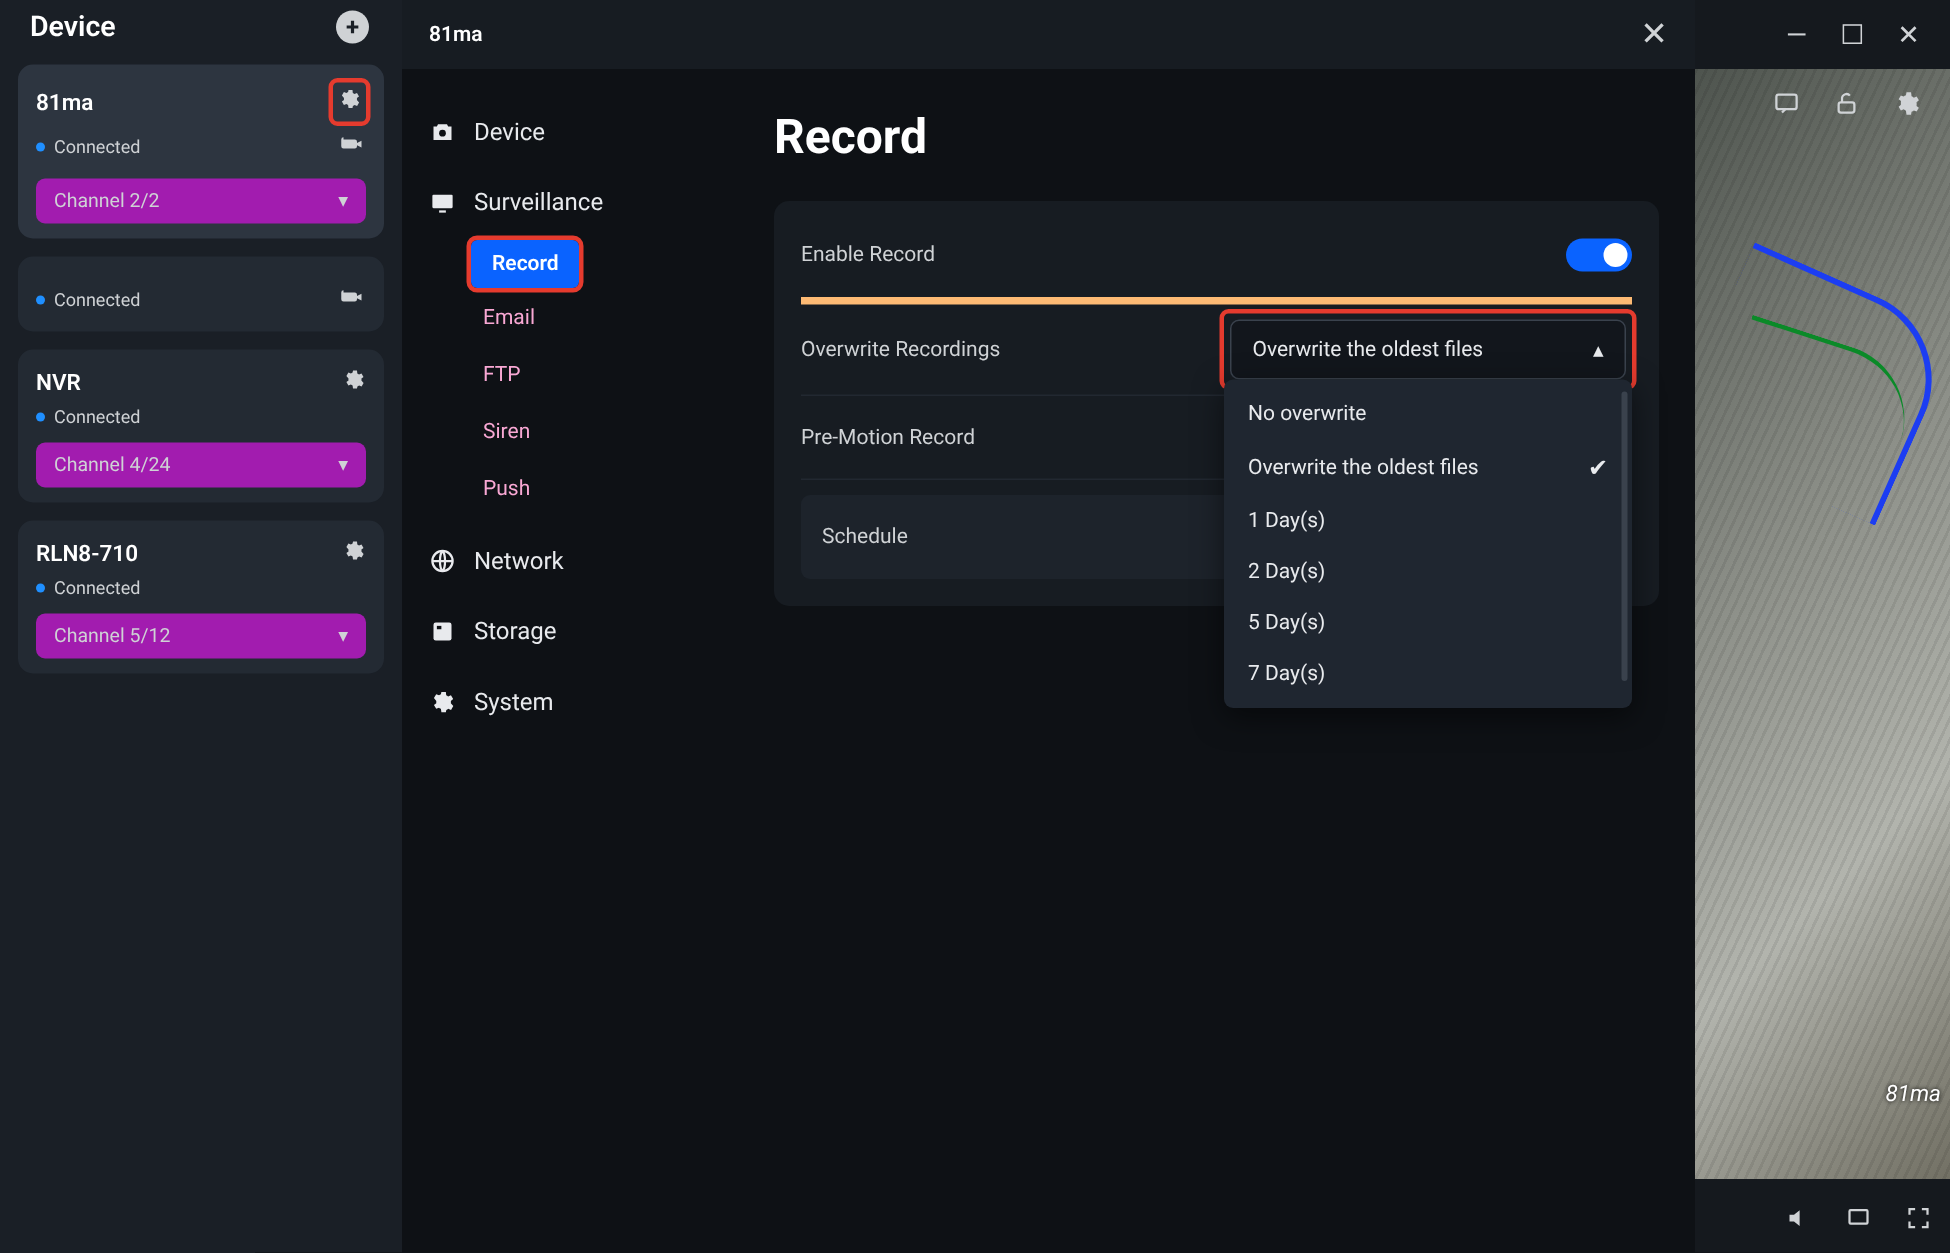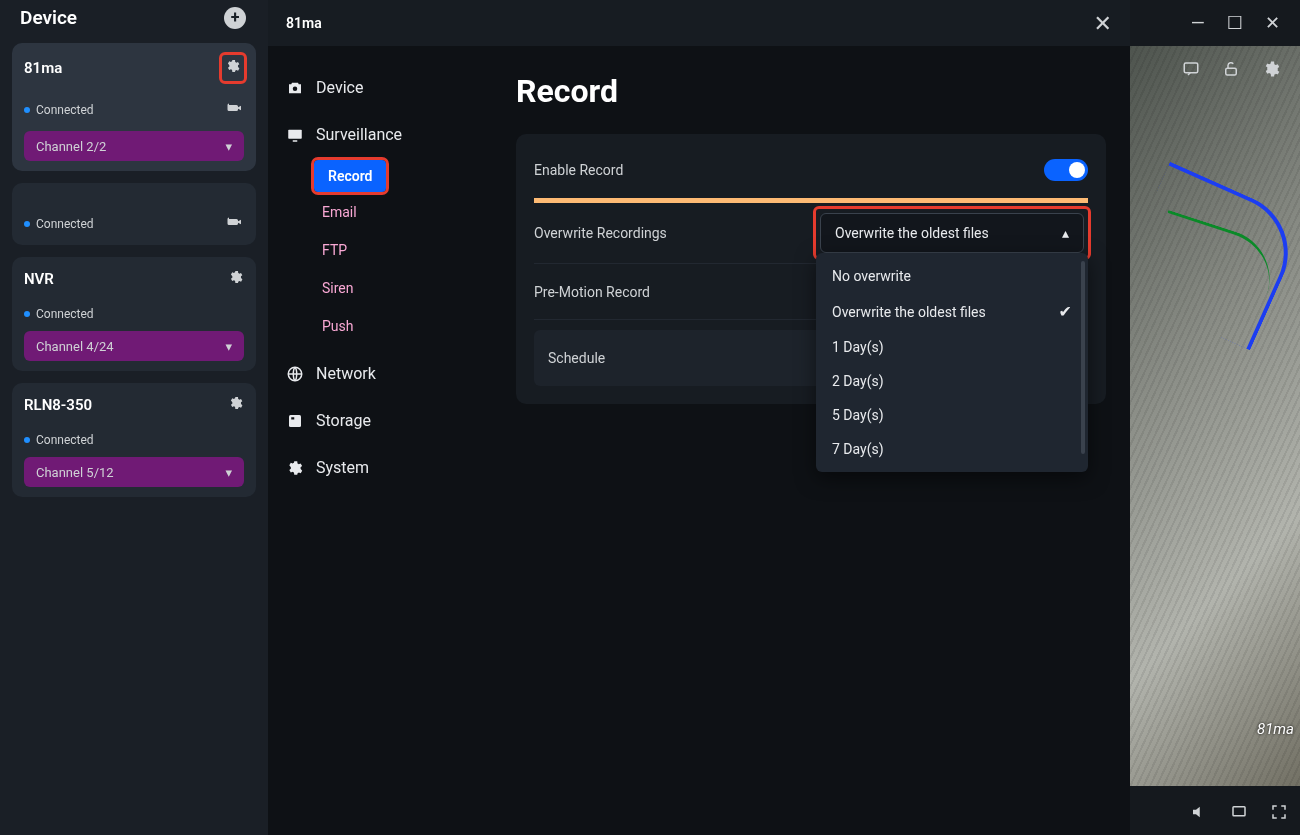--- a/index.html
+++ b/index.html
@@ -17,25 +17,25 @@
   .logo { font-size: 28px; font-weight: 700; color: #1f8fff; letter-spacing: -0.5px; }
   .device-header { display: flex; align-items: center; justify-content: space-between; padding: 6px 10px 14px 8px; }
   .device-header h2 { font-size: 19px; font-weight: 600; color: #fff; }
   .add-btn { width: 22px; height: 22px; border-radius: 50%; background: #cfd2d5; color: #1a1f26; display: flex; align-items: center; justify-content: center; font-size: 16px; font-weight: 700; cursor: pointer; }
 
   .device-card { background: #232a33; border-radius: 10px; padding: 12px 12px 10px; margin-bottom: 12px; }
   .device-card.active { background: #2d3540; }
   .dc-row1 { display: flex; justify-content: space-between; align-items: center; }
   .dc-name { font-size: 15px; font-weight: 600; color: #fff; }
   .dc-gear { color: #cfd2d5; cursor: pointer; }
-  .dc-row2 { display: flex; justify-content: space-between; align-items: center; margin-top: 18px; }
+  .dc-row2 { display: flex; justify-content: space-between; align-items: center; margin-top: 6px; }
   .dc-status { font-size: 12px; color: #cfd2d5; display: flex; align-items: center; gap: 6px; }
   .dot { width: 6px; height: 6px; border-radius: 50%; background: #1f8fff; display: inline-block; }
   .dc-cam-icon { color: #cfd2d5; }
-  .dc-channel { margin-top: 10px; background: #701a75; border-radius: 6px; height: 30px; display: flex; align-items: center; justify-content: space-between; padding: 0 12px; font-size: 13px; color: #cfd2d5; cursor: pointer; }
+  .dc-channel { margin-top: 10px; background: #a21caf; border-radius: 6px; height: 30px; display: flex; align-items: center; justify-content: space-between; padding: 0 12px; font-size: 13px; color: #cfd2d5; cursor: pointer; }
   .red-box { outline: 3px solid #e53b2e; outline-offset: 0; border-radius: 3px; }
 
   
   .settings-panel { position: absolute; left: 268px; top: 0; width: 862px; height: 100%; background: #0e1115; display: flex; flex-direction: column; z-index: 20; }
   .sp-header { height: 46px; background: #171c22; display: flex; align-items: center; justify-content: space-between; padding: 0 18px; }
   .sp-title { font-size: 14px; font-weight: 600; color: #fff; }
   .sp-close { font-size: 22px; color: #d0d3d6; cursor: pointer; }
   .sp-body { flex: 1; display: flex; }
 
   .sp-nav { width: 240px; padding: 18px 0 0 0; }
@@ -170,21 +170,21 @@
         </span>
     </div>
     <div class="dc-channel">
       <span>Channel 4/24</span>
       <span>▾</span>
     </div>
   </div>
 
   <div class="device-card">
     <div class="dc-row1">
-      <span class="dc-name">RLN8-350</span>
+      <span class="dc-name">RLN8-710</span>
       <span class="dc-gear">
         <svg class="gear-svg" viewBox="0 0 24 24" fill="currentColor">
             <circle cx="12" cy="12" r="3"></circle>
             <path d="M19.4 13a7.5 7.5 0 0 0 .1-1 7.5 7.5 0 0 0-.1-1l2.1-1.6-2-3.4-2.5 1a7.5 7.5 0 0 0-1.7-1L15 3h-4l-.4 2a7.5 7.5 0 0 0-1.7 1l-2.5-1-2 3.4L6.5 11a7.5 7.5 0 0 0 0 2l-2.1 1.6 2 3.4 2.5-1a7.5 7.5 0 0 0 1.7 1L11 21h4l.4-2a7.5 7.5 0 0 0 1.7-1l2.5 1 2-3.4z"></path>
           </svg>
       </span>
     </div>
     <div class="dc-row2">
       <span class="dc-status">
           <span class="dot"></span>

